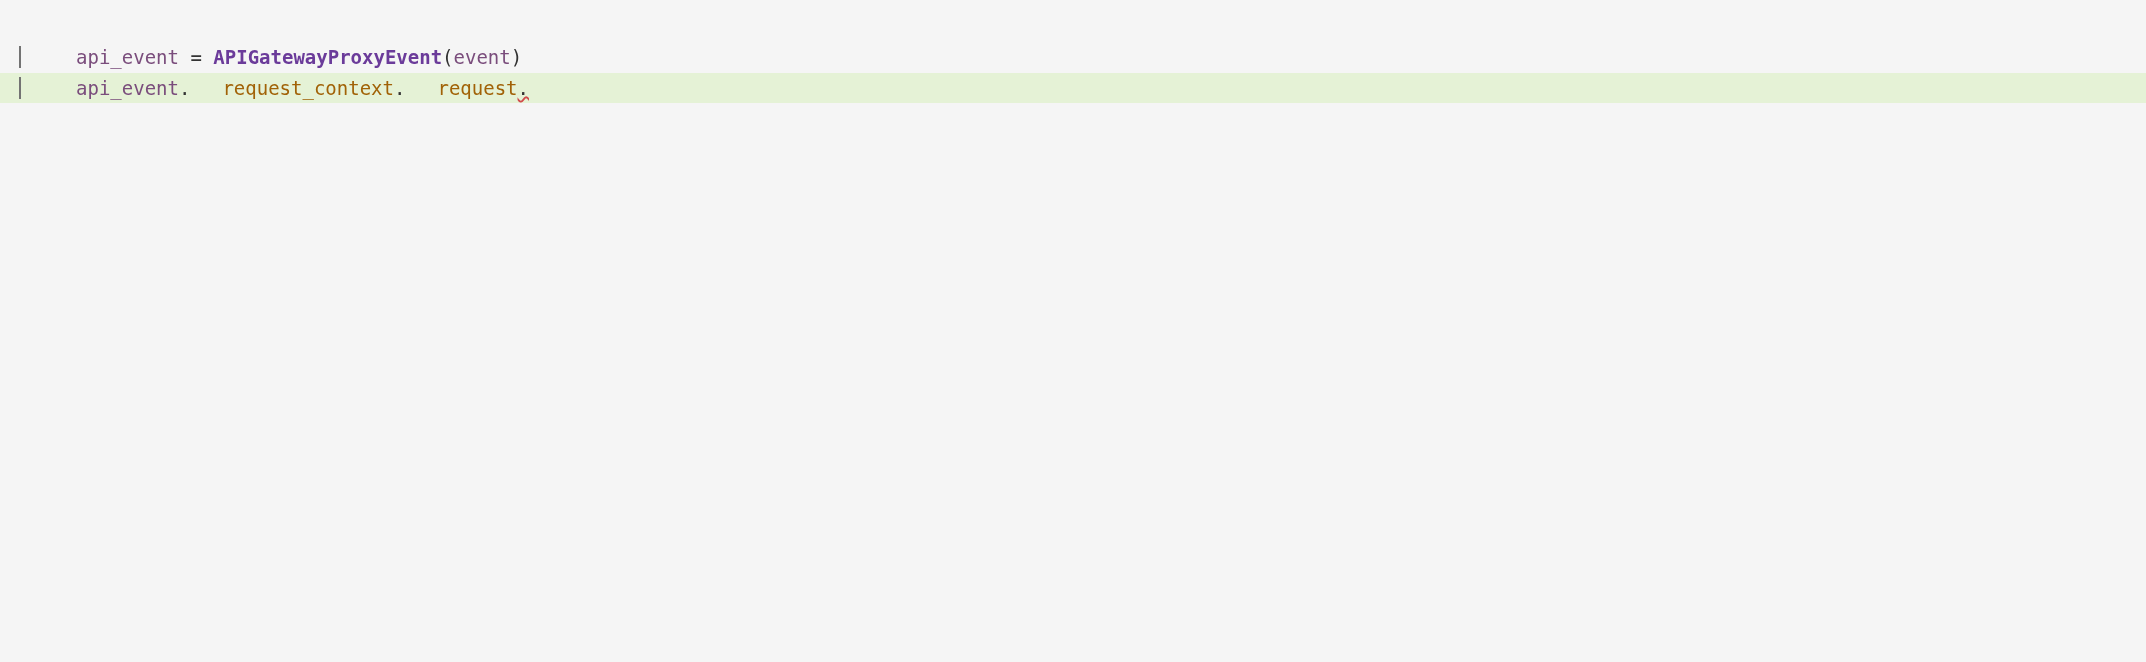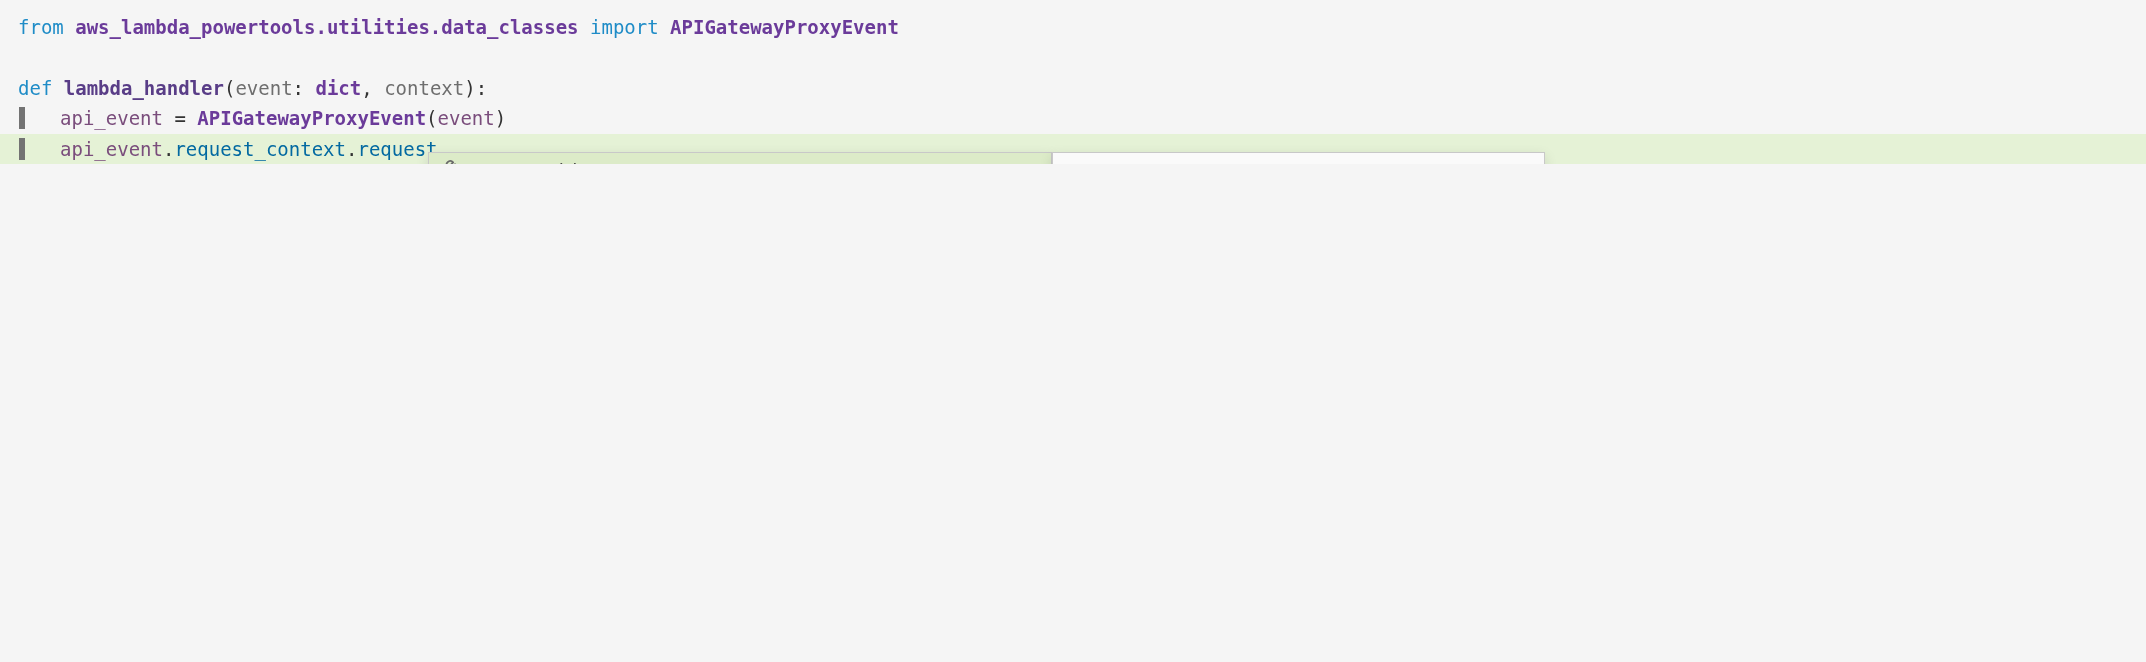--- a/index.html
+++ b/index.html
@@ -24,28 +24,28 @@
   .kw-from { color: #1f8cc7; }
   .kw-import { color: #1f8cc7; }
   .kw-def { color: #1f8cc7; }
   .module { color: #6b3b9a; font-weight: bold; }
   .classname { color: #6b3b9a; font-weight: bold; }
   .funcname { color: #593d87; font-weight: bold; }
   .param { color: #6e6e6e; }
   .type { color: #6b3b9a; font-weight: bold; }
   .op { color: #333; }
   .identifier { color: #7a4d7c; }
-  .attr { color: #0369a1; }
+  .attr { color: #a16207; margin-left: 32px; }
   .eq { color: #333; }
   .paren { color: #333; }
 
   .indent-guide {
-    border-left: 6px solid #737373;
+    border-left: 2px solid #737373;
     margin-left: 1px;
-    padding-left: 35px;
+    padding-left: 55px;
   }
 
   .squiggle {
     text-decoration: underline wavy #d14c4c;
     text-decoration-thickness: 2px;
   }
 
   .autocomplete {
     position: absolute;
     top: 140px;
@@ -111,25 +111,23 @@
     color: #777;
     font-size: 18px;
     padding: 2px 4px;
   }
 </style>
 </head>
 <body>
 
 <div class="editor">
 
-  <div class="code-line"><span class="kw-from">from</span> <span class="module">aws_lambda_powertools.utilities.data_classes</span> <span class="kw-import">import</span> <span class="classname">APIGatewayProxyEvent</span></div>
 
   <div class="code-line">&nbsp;</div>
 
-  <div class="code-line"><span class="kw-def">def</span> <span class="funcname">lambda_handler</span><span class="paren">(</span><span class="param">event</span><span class="op">: </span><span class="type">dict</span><span class="op">, </span><span class="param">context</span><span class="paren">):</span></div>
 
   <div class="code-line"><span class="indent-guide"><span class="identifier">api_event</span> <span class="eq">=</span> <span class="classname">APIGatewayProxyEvent</span><span class="paren">(</span><span class="identifier">event</span><span class="paren">)</span></span></div>
 
   <div class="code-line highlighted-line"><span class="indent-guide"><span class="identifier">api_event</span><span class="op">.</span><span class="attr">request_context</span><span class="op">.</span><span class="attr">request</span><span class="op squiggle">.</span></span></div>
 
   <div class="autocomplete">
 
   <div class="ac-item selected">
         <span><svg class="ac-icon" viewBox="0 0 24 24" fill="none" stroke="currentColor" stroke-width="2" stroke-linecap="round" stroke-linejoin="round">
             <path d="M14.7 6.3a4 4 0 0 0-5.6 5.6l-6 6a2 2 0 1 0 2.8 2.8l6-6a4 4 0 0 0 5.6-5.6l-2.3 2.3-2.1-2.1 2.3-2.3z"></path>

